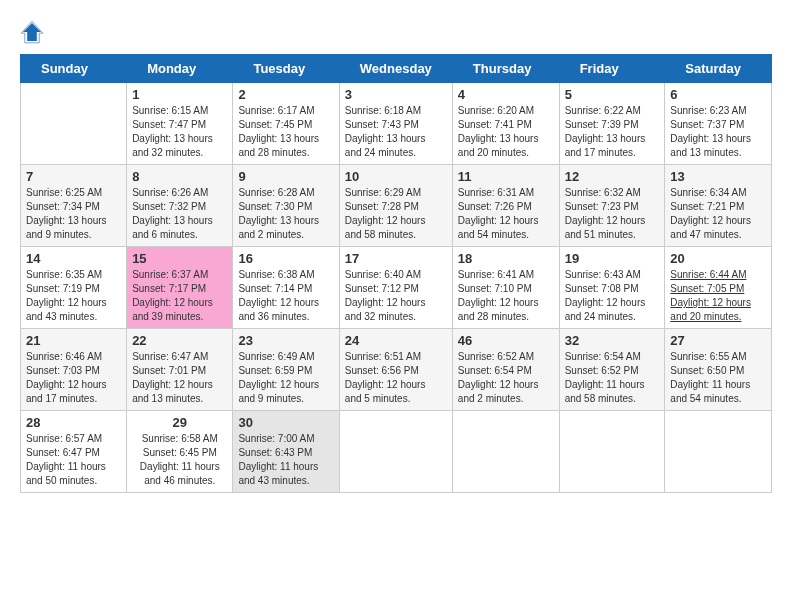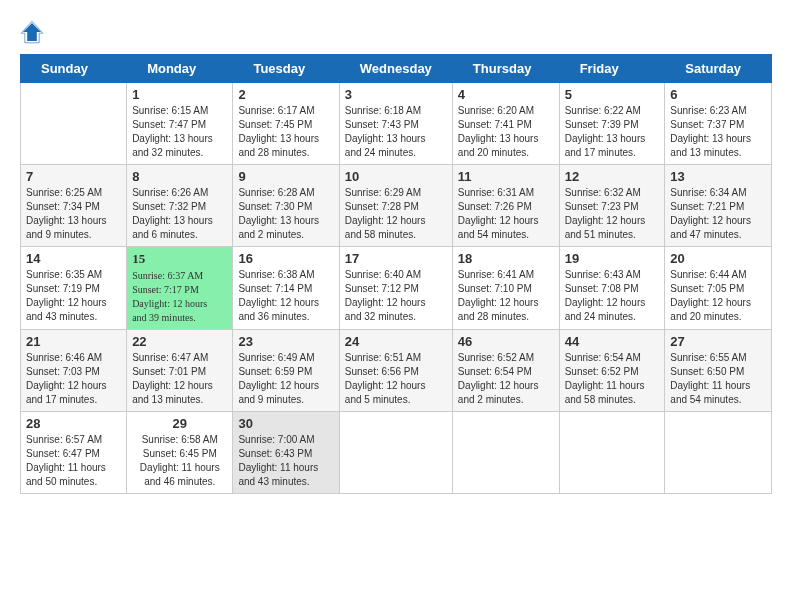--- a/index.html
+++ b/index.html
@@ -222,21 +222,21 @@
         </td>
       </tr>
       <tr>
         <td style="background-color: rgb(255, 255, 255);">
           <span class="day-number">14</span>
           <div class="cell-text" style="white-space: pre-line;">Sunrise: 6:35 AM
 Sunset: 7:19 PM
 Daylight: 12 hours
 and 43 minutes.</div>
         </td>
-        <td style="background-color: #86efac; font-family: Liberation Serif, serif;">
+        <td style="background-color: #f9a8d4;">
           <span class="day-number">15</span>
           <div class="cell-text" style="white-space: pre-line;">Sunrise: 6:37 AM
 Sunset: 7:17 PM
 Daylight: 12 hours
 and 39 minutes.</div>
         </td>
         <td style="background-color: rgb(255, 255, 255);">
           <span class="day-number">16</span>
           <div class="cell-text" style="white-space: pre-line;">Sunrise: 6:38 AM
 Sunset: 7:14 PM
@@ -259,21 +259,21 @@
         </td>
         <td style="background-color: rgb(255, 255, 255);">
           <span class="day-number">19</span>
           <div class="cell-text" style="white-space: pre-line;">Sunrise: 6:43 AM
 Sunset: 7:08 PM
 Daylight: 12 hours
 and 24 minutes.</div>
         </td>
         <td style="background-color: rgb(255, 255, 255);">
           <span class="day-number">20</span>
-          <div class="cell-text" style="white-space: pre-line;">Sunrise: 6:44 AM
+          <div class="cell-text" style="white-space: pre-line; text-decoration: underline;">Sunrise: 6:44 AM
 Sunset: 7:05 PM
 Daylight: 12 hours
 and 20 minutes.</div>
         </td>
       </tr>
       <tr>
         <td style="background-color: rgb(245, 245, 245);">
           <span class="day-number">21</span>
           <div class="cell-text" style="white-space: pre-line;">Sunrise: 6:46 AM
 Sunset: 7:03 PM
@@ -302,21 +302,21 @@
 and 5 minutes.</div>
         </td>
         <td style="background-color: rgb(245, 245, 245);">
           <span class="day-number">46</span>
           <div class="cell-text" style="white-space: pre-line;">Sunrise: 6:52 AM
 Sunset: 6:54 PM
 Daylight: 12 hours
 and 2 minutes.</div>
         </td>
         <td style="background-color: rgb(245, 245, 245);">
-          <span class="day-number">44</span>
+          <span class="day-number">32</span>
           <div class="cell-text" style="white-space: pre-line;">Sunrise: 6:54 AM
 Sunset: 6:52 PM
 Daylight: 11 hours
 and 58 minutes.</div>
         </td>
         <td style="background-color: rgb(245, 245, 245);">
           <span class="day-number">27</span>
           <div class="cell-text" style="white-space: pre-line;">Sunrise: 6:55 AM
 Sunset: 6:50 PM
 Daylight: 11 hours

